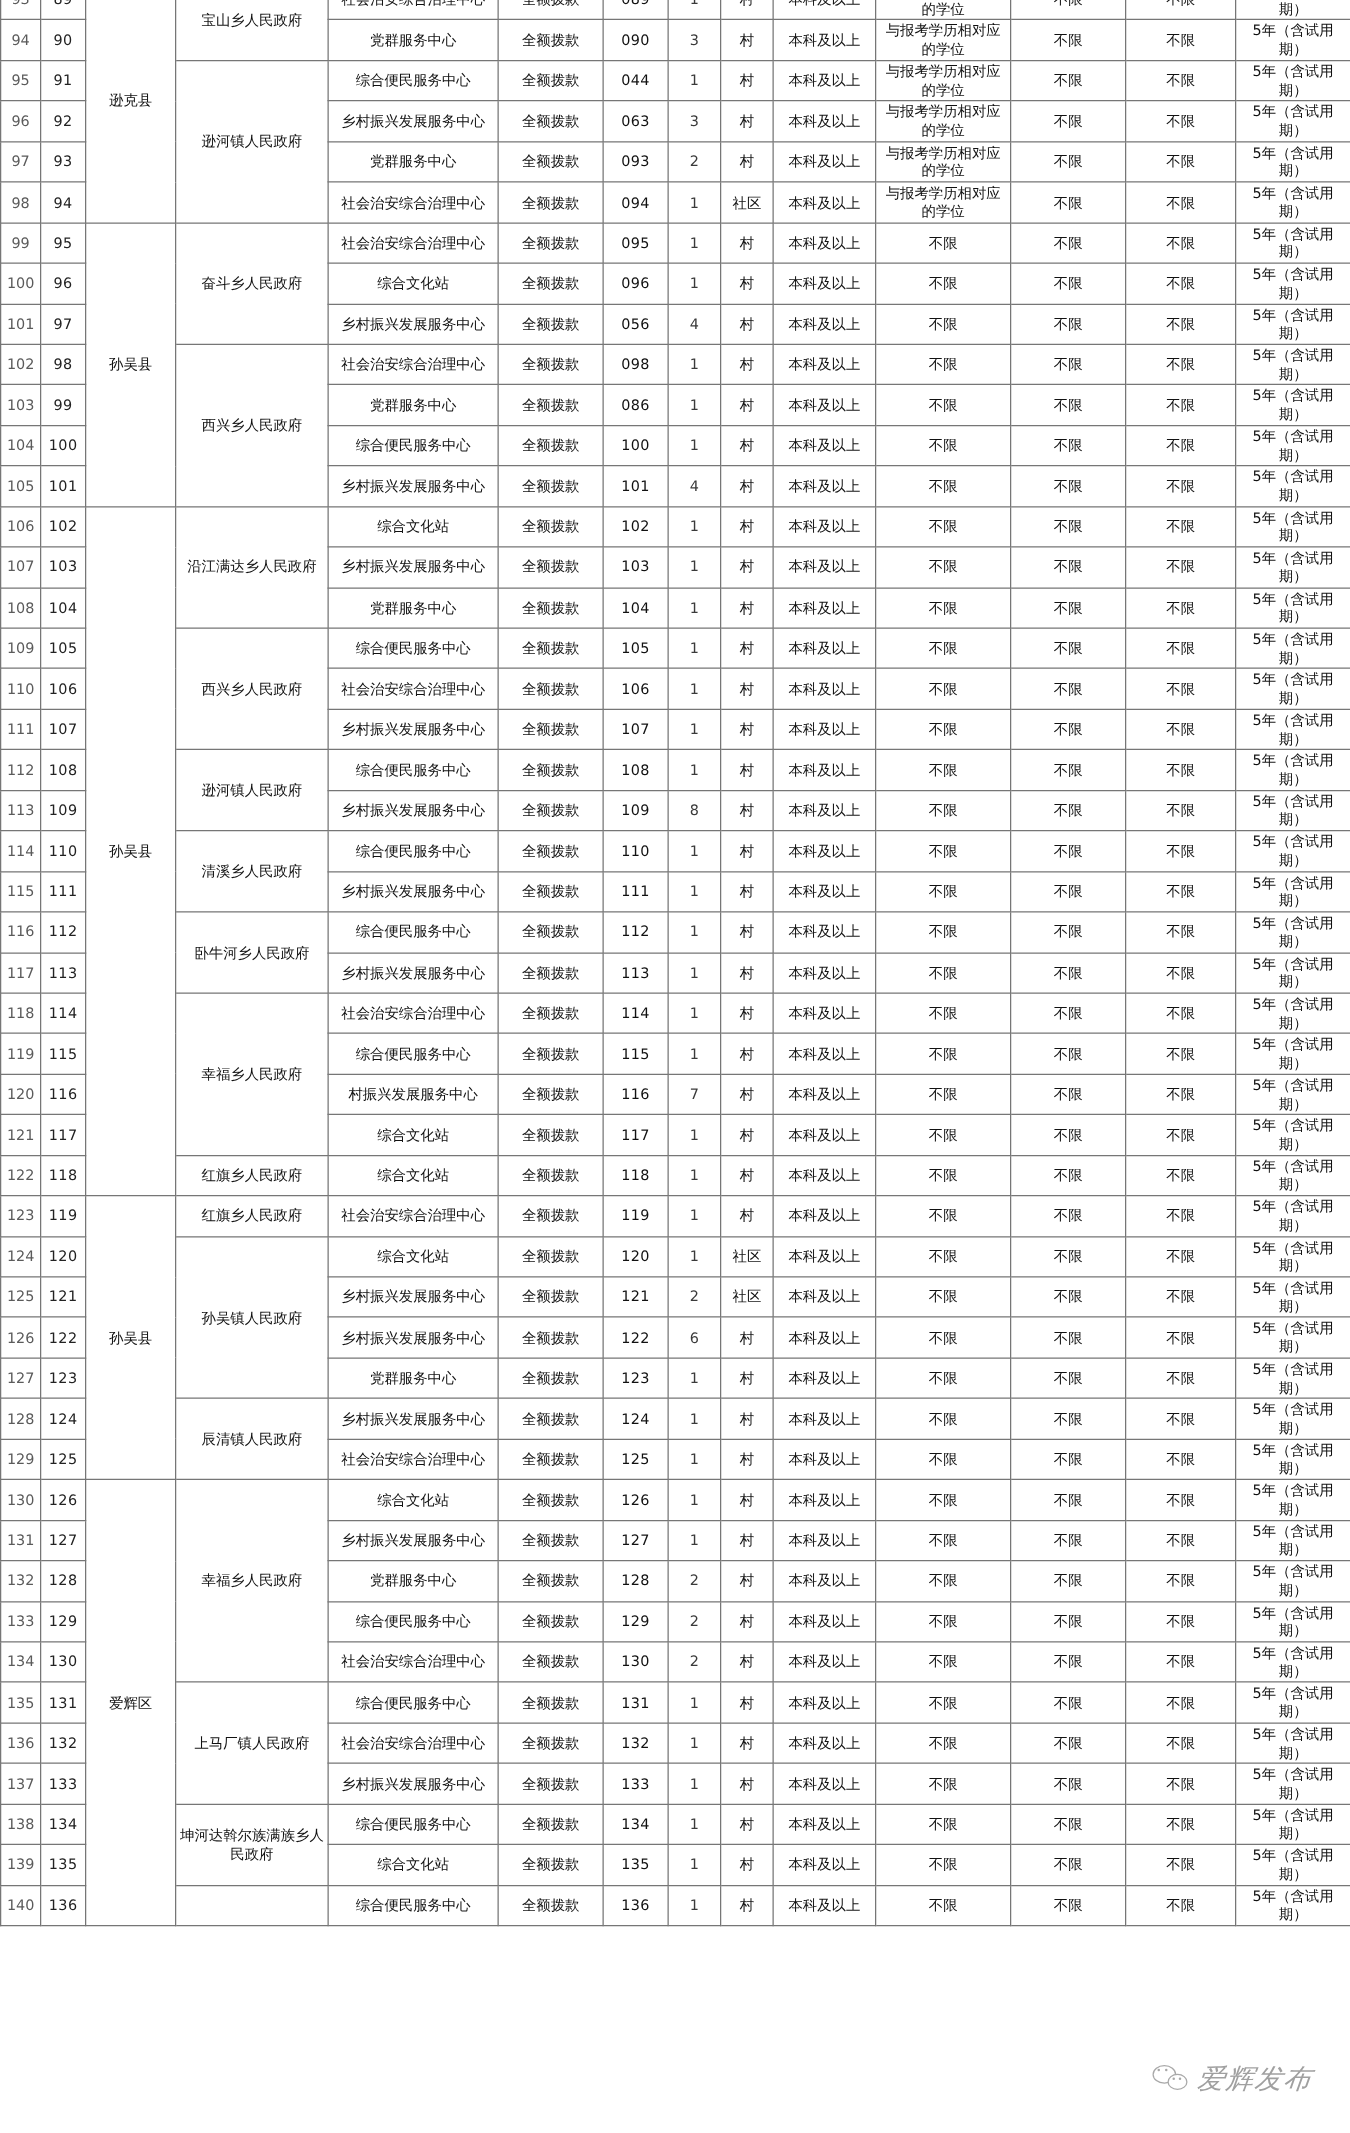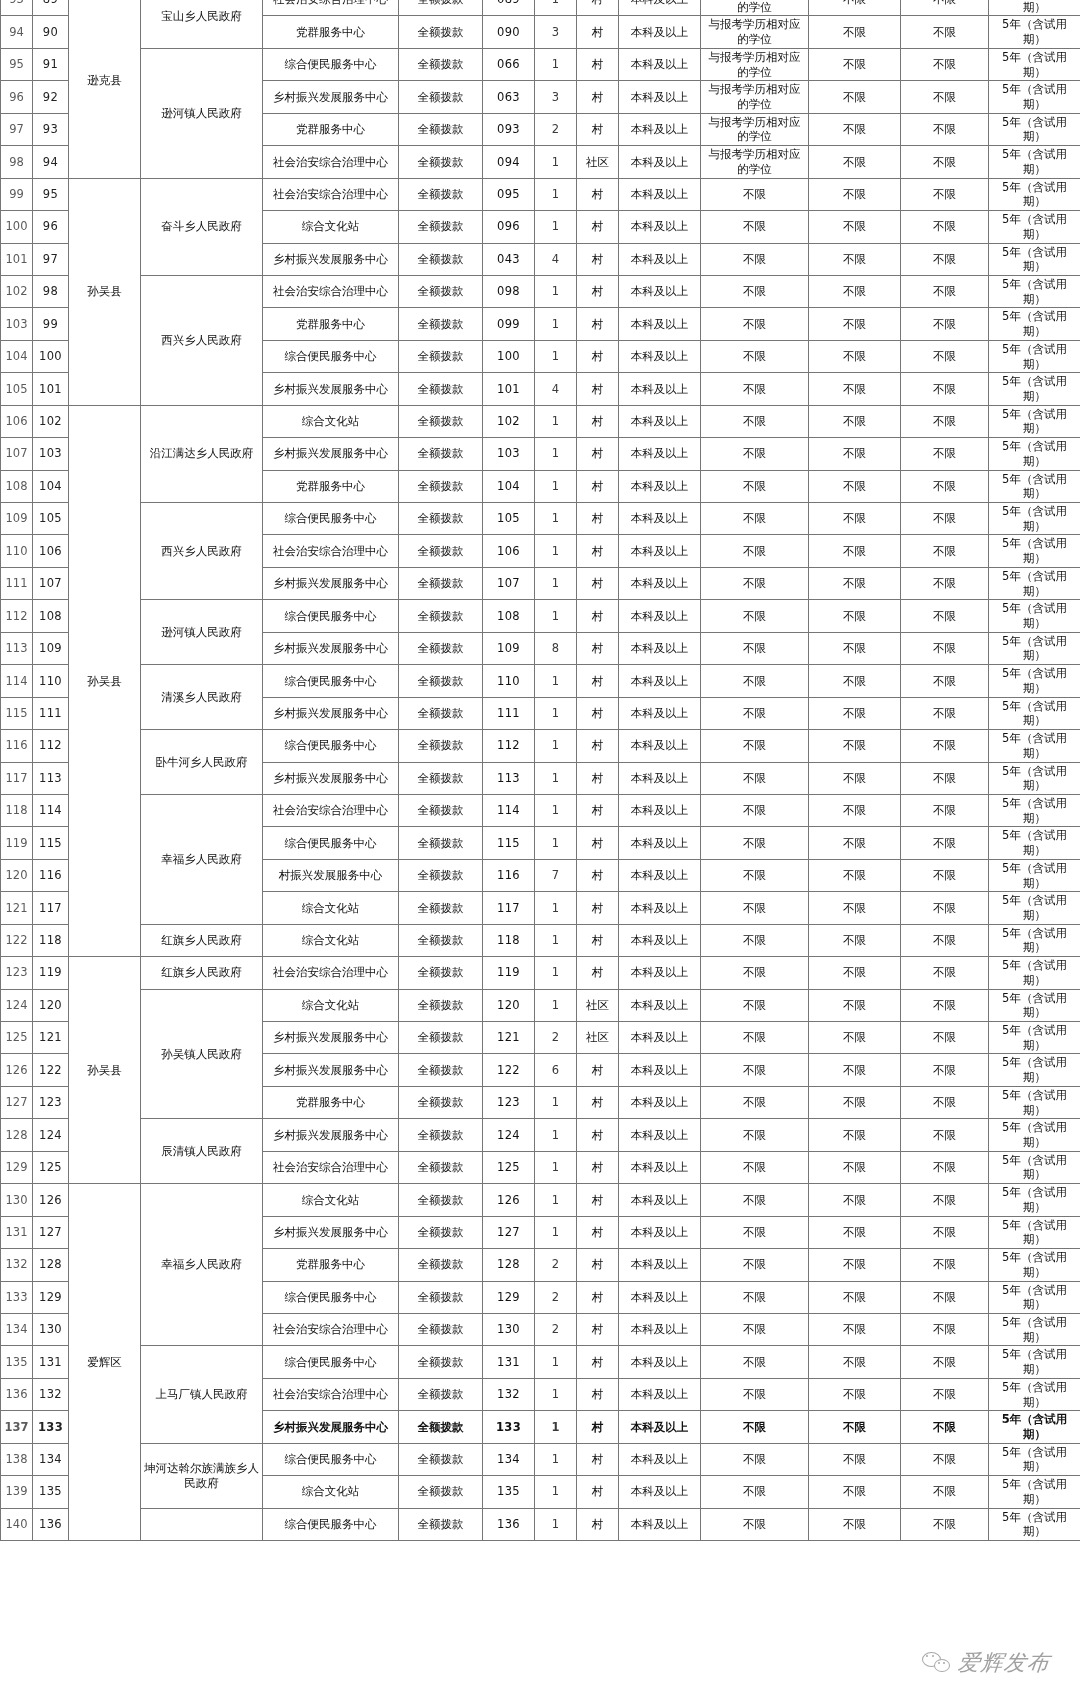--- a/index.html
+++ b/index.html
@@ -178,21 +178,21 @@
           <td class="major">不限</td>
           <td class="other">不限</td>
           <td class="years">5年（含试用期）</td>
         </tr>
         <tr style="height: 32px;">
           <td class="seq">95</td>
           <td class="num">91</td>
           <td class="unit" rowspan="4">逊河镇人民政府</td>
           <td class="dept">综合便民服务中心</td>
           <td class="fund">全额拨款</td>
-          <td class="code">066</td>
+          <td class="code">044</td>
           <td class="cnt">1</td>
           <td class="scope">村</td>
           <td class="edu">本科及以上</td>
           <td class="degree">与报考学历相对应的学位</td>
           <td class="major">不限</td>
           <td class="other">不限</td>
           <td class="years">5年（含试用期）</td>
         </tr>
         <tr style="height: 32px;">
           <td class="seq">96</td>
@@ -264,21 +264,21 @@
           <td class="degree">不限</td>
           <td class="major">不限</td>
           <td class="other">不限</td>
           <td class="years">5年（含试用期）</td>
         </tr>
         <tr style="height: 32px;">
           <td class="seq">101</td>
           <td class="num">97</td>
           <td class="dept">乡村振兴发展服务中心</td>
           <td class="fund">全额拨款</td>
-          <td class="code">043</td>
+          <td class="code">056</td>
           <td class="cnt">4</td>
           <td class="scope">村</td>
           <td class="edu">本科及以上</td>
           <td class="degree">不限</td>
           <td class="major">不限</td>
           <td class="other">不限</td>
           <td class="years">5年（含试用期）</td>
         </tr>
         <tr style="height: 32px;">
           <td class="seq">102</td>
@@ -293,21 +293,21 @@
           <td class="degree">不限</td>
           <td class="major">不限</td>
           <td class="other">不限</td>
           <td class="years">5年（含试用期）</td>
         </tr>
         <tr style="height: 32px;">
           <td class="seq">103</td>
           <td class="num">99</td>
           <td class="dept">党群服务中心</td>
           <td class="fund">全额拨款</td>
-          <td class="code">099</td>
+          <td class="code">086</td>
           <td class="cnt">1</td>
           <td class="scope">村</td>
           <td class="edu">本科及以上</td>
           <td class="degree">不限</td>
           <td class="major">不限</td>
           <td class="other">不限</td>
           <td class="years">5年（含试用期）</td>
         </tr>
         <tr style="height: 32px;">
           <td class="seq">104</td>
@@ -779,21 +779,21 @@
           <td class="fund">全额拨款</td>
           <td class="code">132</td>
           <td class="cnt">1</td>
           <td class="scope">村</td>
           <td class="edu">本科及以上</td>
           <td class="degree">不限</td>
           <td class="major">不限</td>
           <td class="other">不限</td>
           <td class="years">5年（含试用期）</td>
         </tr>
-        <tr style="height: 32px; font-weight: bold;">
+        <tr style="height: 32px;">
           <td class="seq">137</td>
           <td class="num">133</td>
           <td class="dept">乡村振兴发展服务中心</td>
           <td class="fund">全额拨款</td>
           <td class="code">133</td>
           <td class="cnt">1</td>
           <td class="scope">村</td>
           <td class="edu">本科及以上</td>
           <td class="degree">不限</td>
           <td class="major">不限</td>

